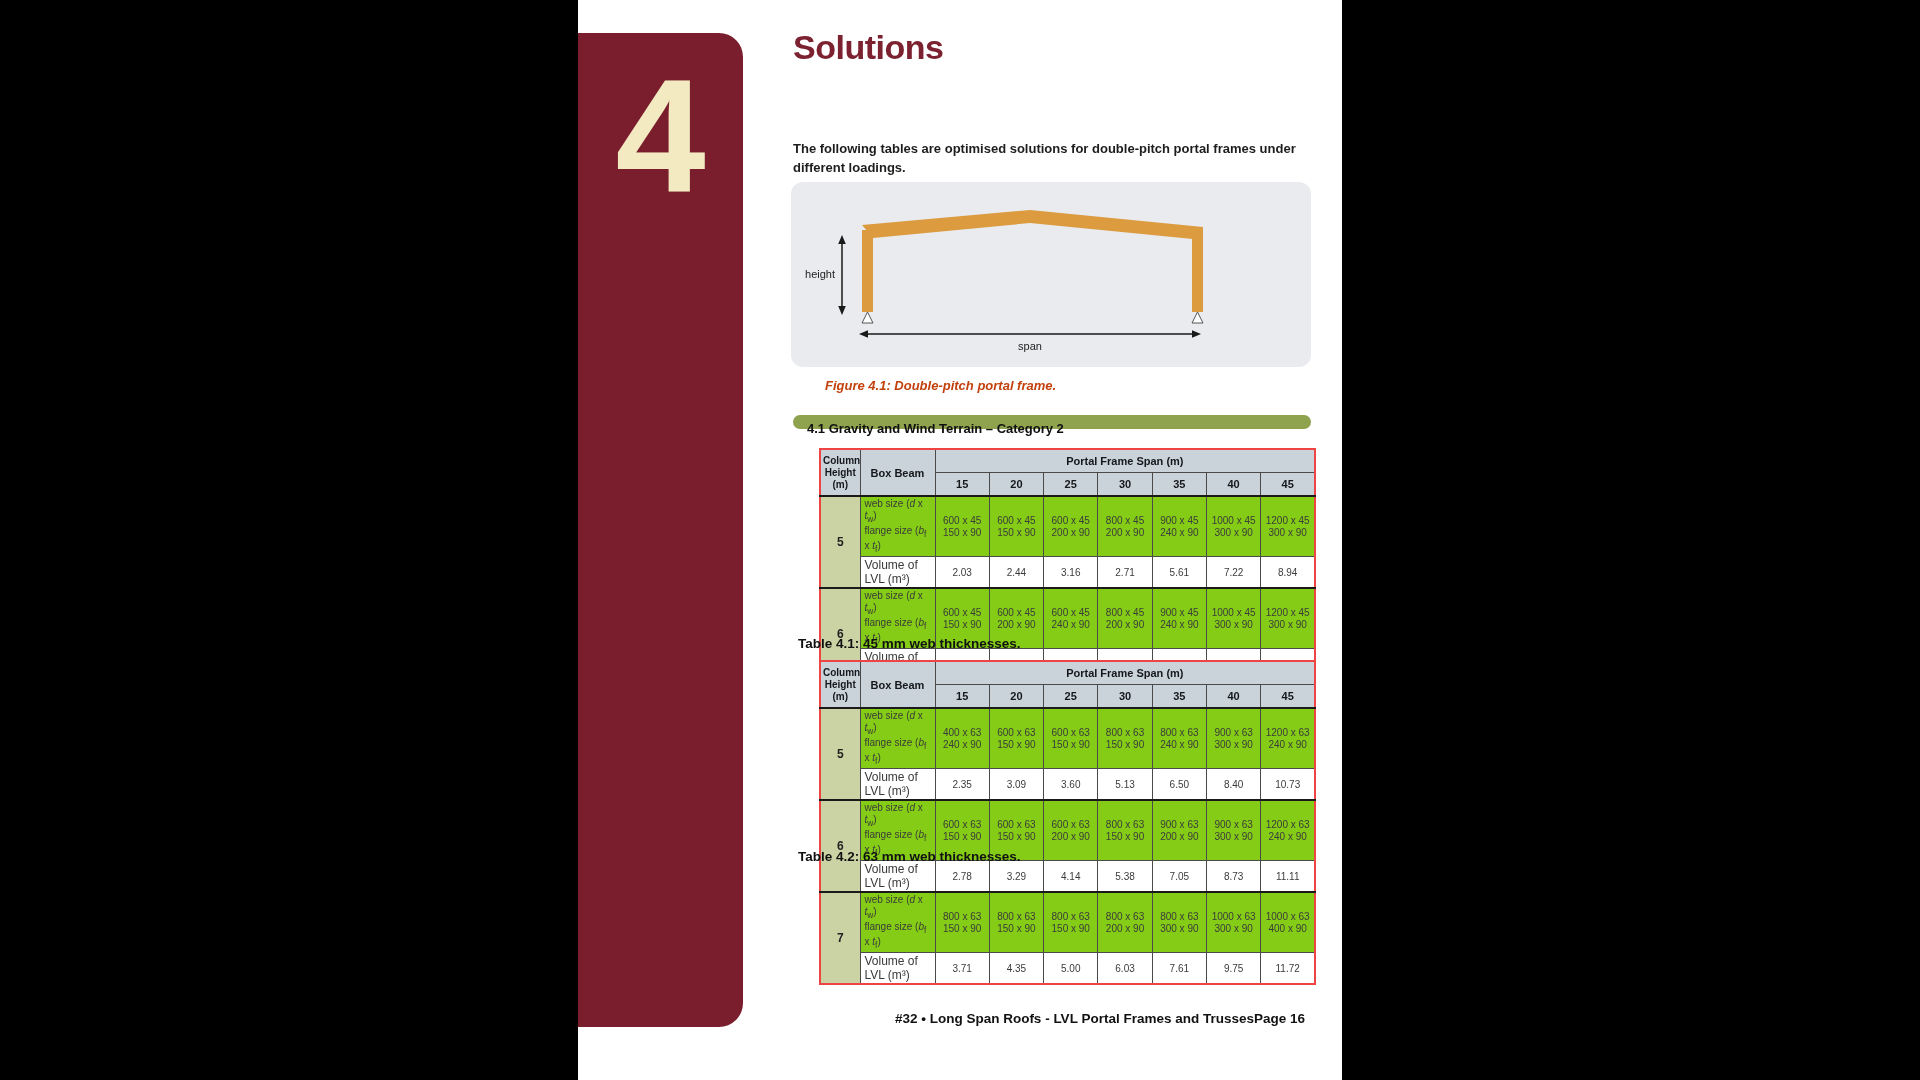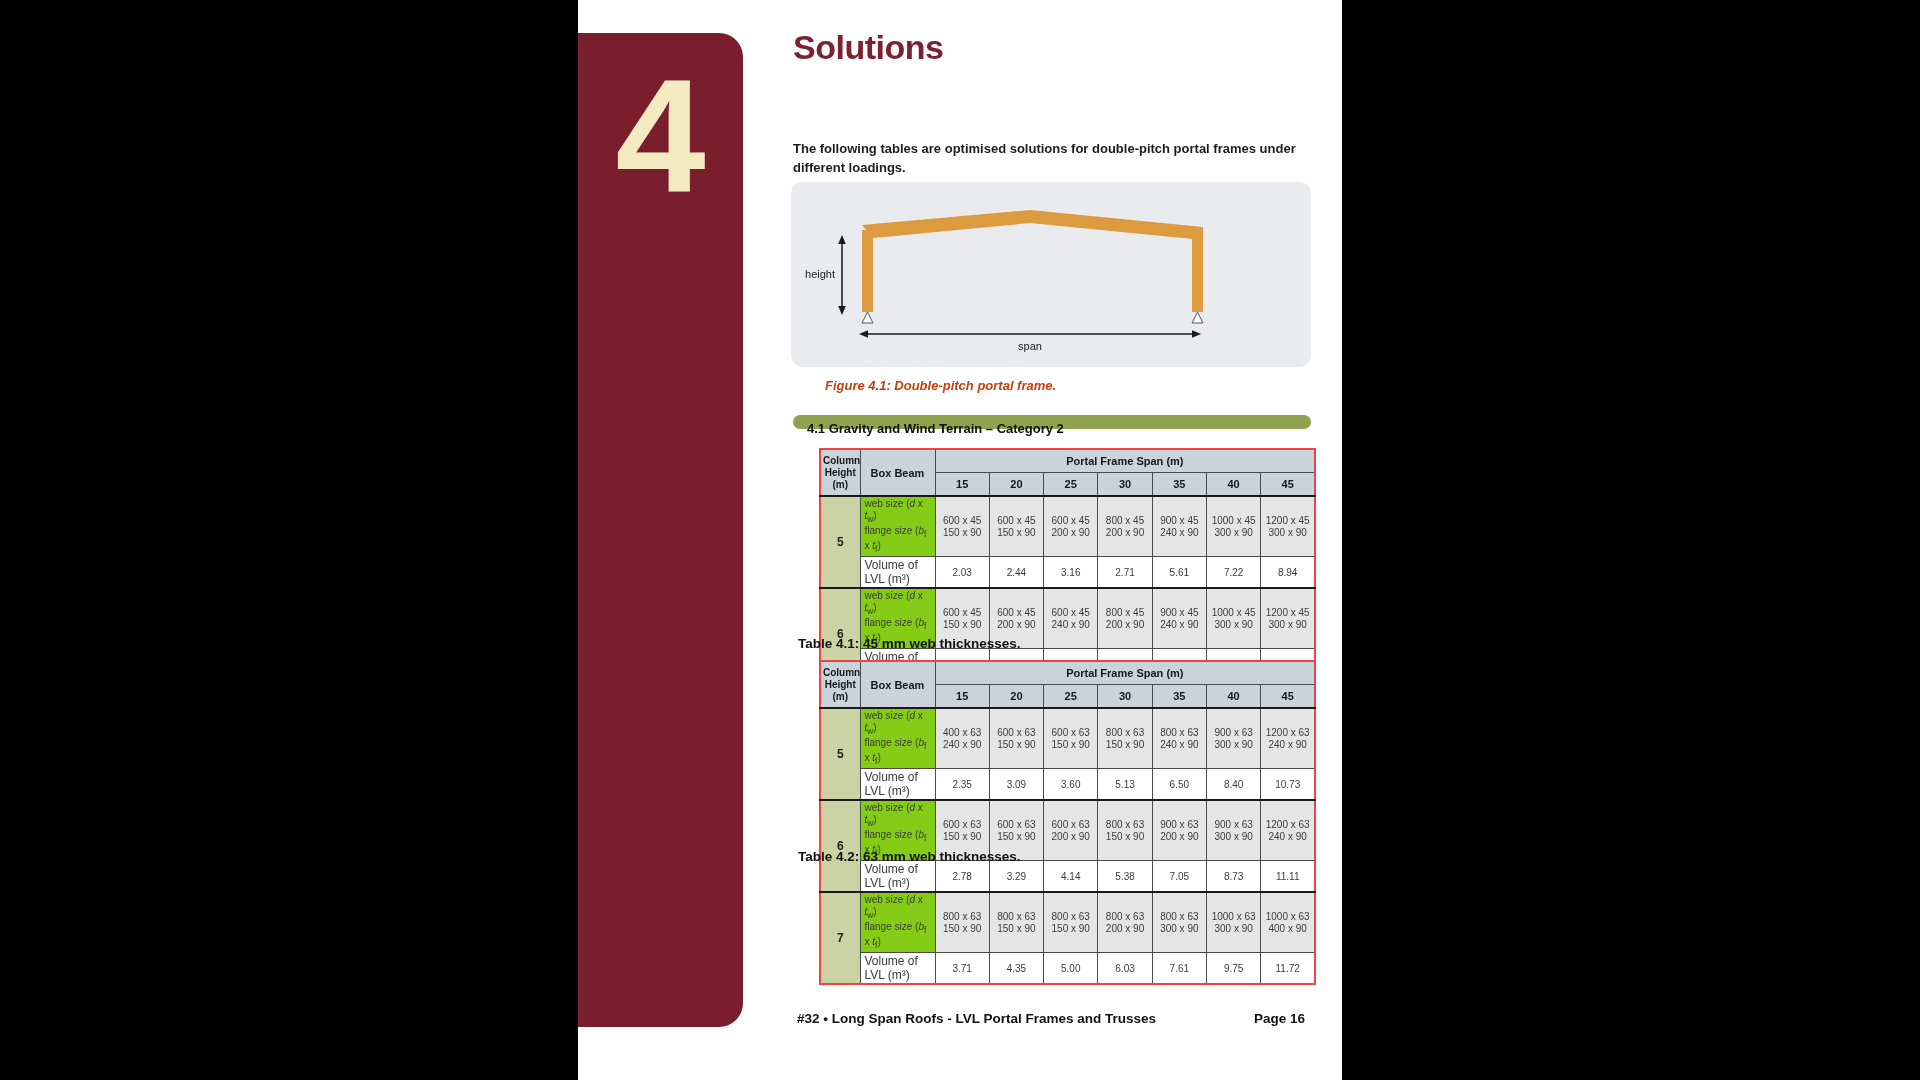--- a/index.html
+++ b/index.html
@@ -27,26 +27,26 @@
   .soltable td,.soltable th{border:1px solid #4a4a4a;padding:1px 2px;overflow:hidden;}
   .soltable th{background:#cad2da;color:#14181c;font-size:11px;font-weight:bold;}
   th.colh{white-space:pre-line;font-size:10px;line-height:12px;}
   tr.hdr1 th{height:20px;}
   tr.hdr2 th{height:20px;}
   tr.wf-row td{height:28px;border-top:2px solid #1a1a1a;}
   tr.vol-row td{height:16px;}
   td.hcell{background:#cbd2a3;text-align:center;font-weight:bold;font-size:12px;color:#222;}
   td.lbl{background:#84cc16;font-size:10px;line-height:12px;color:#3a3a3a;padding-left:4px;}
   td.vlbl{background:#ffffff;font-size:12px;color:#3a3a3a;padding-left:4px;}
-  td.datacell{background:#e5e5e5;text-align:center;font-size:10px;line-height:12px;color:#3b3b3b;}
+  td.datacell{background:#84cc16;text-align:center;font-size:10px;line-height:12px;color:#3b3b3b;}
   td.vcell{background:#ffffff;text-align:center;font-size:10px;color:#3b3b3b;}
   .tabcaption{position:absolute;left:220px;font-size:13.5px;font-weight:bold;
          color:#111;}
   .footer{position:absolute;left:219px;top:1011px;width:508px;display:flex;
-         justify-content:space-between;font-size:13.5px;font-weight:bold;color:#111;}
+         justify-content:flex-end;font-size:13.5px;font-weight:bold;color:#111;}
   .figlabel{font-size:11px;fill:#222;font-family:"Liberation Sans",sans-serif;}
   .bar-left{position:absolute;left:0;top:0;width:578px;height:1080px;background:#000;}
   .bar-right{position:absolute;left:1342px;top:0;width:578px;height:1080px;background:#000;}
 </style>
 </head>
 <body>
 
 <div class="bar-left"></div>
 <div class="bar-right"></div>
 

